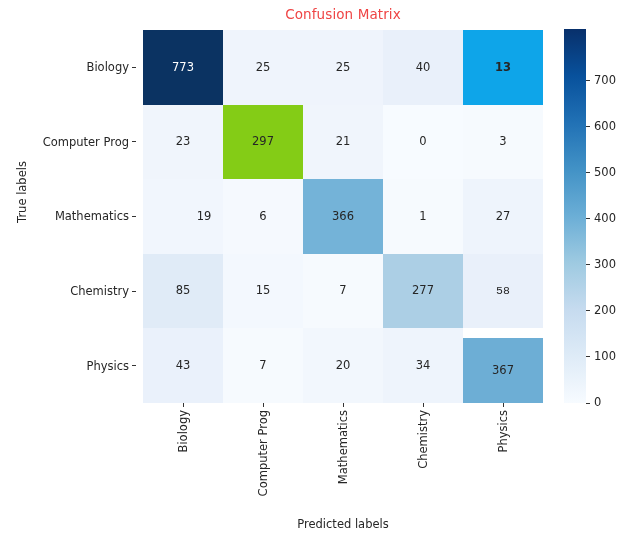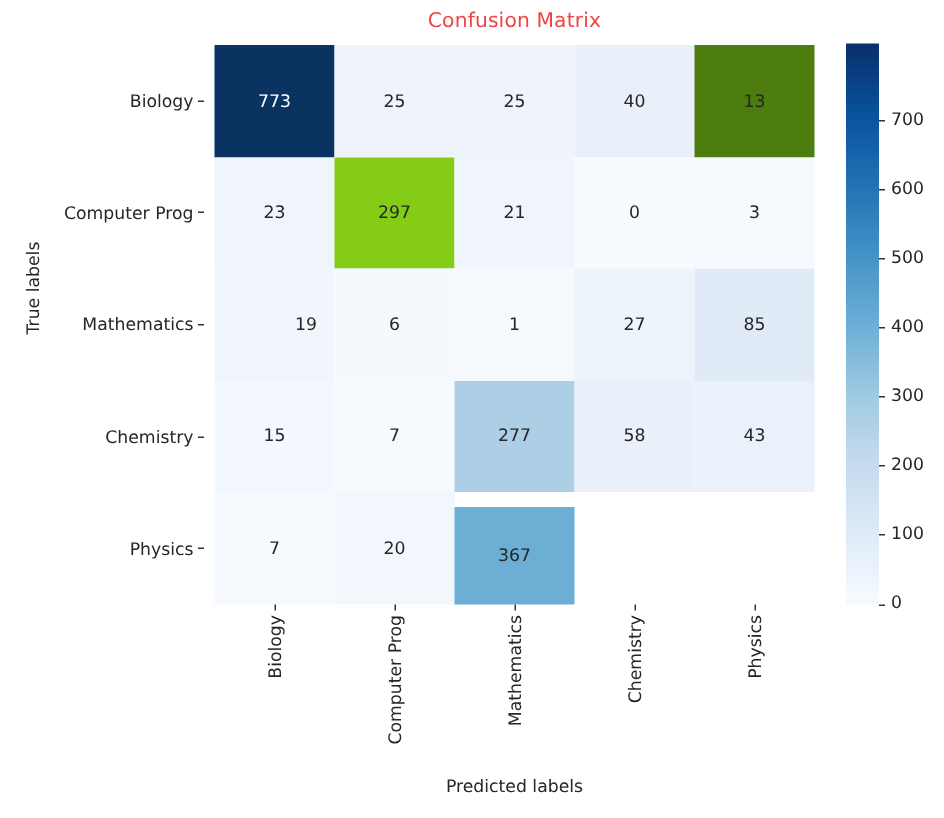--- a/index.html
+++ b/index.html
@@ -219,21 +219,21 @@
       </div>
       <div class="cell" style="background: rgb(239, 244, 252);">
         <span class="cell-value" style="color: rgb(38, 38, 38);">25</span>
       </div>
       <div class="cell" style="background: rgb(239, 244, 252);">
         <span class="cell-value" style="color: rgb(38, 38, 38);">25</span>
       </div>
       <div class="cell" style="background: rgb(233, 240, 250);">
         <span class="cell-value" style="color: rgb(38, 38, 38);">40</span>
       </div>
-      <div class="cell" style="background: #4d7c0f;">
+      <div class="cell" style="background: #0ea5e9; font-weight: bold;">
         <span class="cell-value" style="color: rgb(38, 38, 38);">13</span>
       </div>
       <div class="cell" style="background: rgb(240, 245, 252);">
         <span class="cell-value" style="color: rgb(38, 38, 38);">23</span>
       </div>
       <div class="cell" style="background: #84cc16;">
         <span class="cell-value" style="color: rgb(38, 38, 38);">297</span>
       </div>
       <div class="cell" style="background: rgb(240, 245, 252);">
         <span class="cell-value" style="color: rgb(38, 38, 38);">21</span>
@@ -243,49 +243,55 @@
       </div>
       <div class="cell" style="background: rgb(246, 250, 254);">
         <span class="cell-value" style="color: rgb(38, 38, 38);">3</span>
       </div>
       <div class="cell" style="background: rgb(241, 246, 253);">
         <span class="cell-value" style="color: rgb(38, 38, 38); margin-left: 42px;">19</span>
       </div>
       <div class="cell" style="background: rgb(245, 249, 254);">
         <span class="cell-value" style="color: rgb(38, 38, 38);">6</span>
       </div>
+      <div class="cell" style="background: rgb(116, 179, 216);">
+        <span class="cell-value" style="color: rgb(38, 38, 38);">366</span>
+      </div>
       <div class="cell" style="background: rgb(246, 250, 254);">
         <span class="cell-value" style="color: rgb(38, 38, 38);">1</span>
       </div>
       <div class="cell" style="background: rgb(238, 244, 252);">
         <span class="cell-value" style="color: rgb(38, 38, 38);">27</span>
       </div>
       <div class="cell" style="background: rgb(224, 235, 247);">
         <span class="cell-value" style="color: rgb(38, 38, 38);">85</span>
       </div>
       <div class="cell" style="background: rgb(243, 248, 254);">
         <span class="cell-value" style="color: rgb(38, 38, 38);">15</span>
       </div>
       <div class="cell" style="background: rgb(246, 250, 254);">
         <span class="cell-value" style="color: rgb(38, 38, 38);">7</span>
       </div>
       <div class="cell" style="background: rgb(172, 207, 229);">
         <span class="cell-value" style="color: rgb(38, 38, 38);">277</span>
       </div>
-      <div class="cell" style="background: rgb(233, 240, 250);">
+      <div class="cell" style="background: rgb(233, 240, 250); font-family: Liberation Mono, monospace;">
         <span class="cell-value" style="color: rgb(38, 38, 38);">58</span>
       </div>
       <div class="cell" style="background: rgb(234, 241, 251);">
         <span class="cell-value" style="color: rgb(38, 38, 38);">43</span>
       </div>
       <div class="cell" style="background: rgb(246, 250, 254);">
         <span class="cell-value" style="color: rgb(38, 38, 38);">7</span>
       </div>
       <div class="cell" style="background: rgb(242, 247, 253);">
         <span class="cell-value" style="color: rgb(38, 38, 38);">20</span>
+      </div>
+      <div class="cell" style="background: rgb(238, 244, 252);">
+        <span class="cell-value" style="color: rgb(38, 38, 38);">34</span>
       </div>
       <div class="cell" style="background: rgb(109, 174, 213); margin-top: 10px;">
         <span class="cell-value" style="color: rgb(38, 38, 38);">367</span>
       </div>
     </div>
 
   <div id="x-ticklabels">
       <div class="xtick">
         <span class="xtick-mark"></span>
         <span class="xtick-text">Biology</span>

